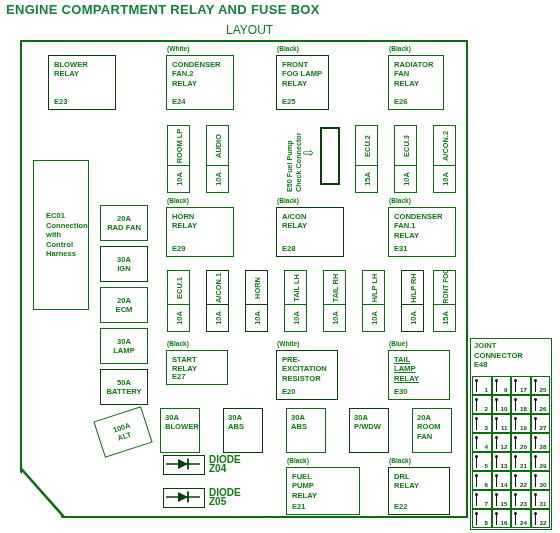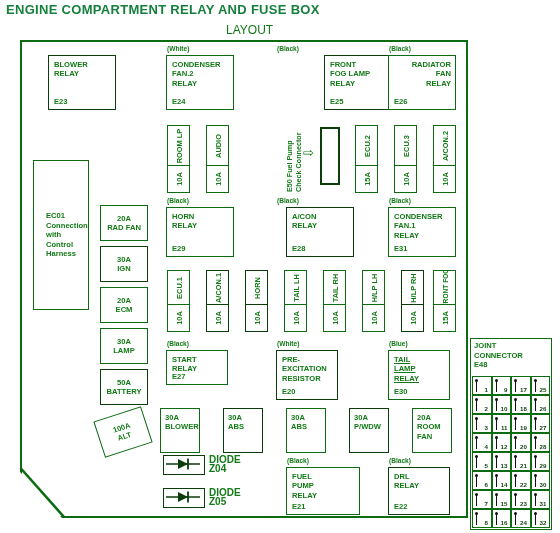--- a/index.html
+++ b/index.html
@@ -160,29 +160,29 @@
 
 <div class="colorlab" style="left:167px;top:45px;">(White)</div>
 <div class="bx relay" style="left:166px;top:55px;width:68px;height:55px;">
   <div>CONDENSER</div>
   <div>FAN.2</div>
   <div>RELAY</div>
   <span class="code">E24</span>
 </div>
 
 <div class="colorlab" style="left:277px;top:45px;">(Black)</div>
-<div class="bx relay dark" style="left:276px;top:55px;width:68px;height:55px;margin-left:48px;">
+<div class="bx relay dark" style="left:276px;top:55px;width:53px;height:55px;">
   <div>FRONT</div>
   <div>FOG LAMP</div>
   <div>RELAY</div>
   <span class="code">E25</span>
 </div>
 
 <div class="colorlab" style="left:389px;top:45px;">(Black)</div>
-<div class="bx relay" style="left:388px;top:55px;width:68px;height:55px;text-align:right;">
+<div class="bx relay" style="left:388px;top:55px;width:56px;height:55px;">
   <div>RADIATOR</div>
   <div>FAN</div>
   <div>RELAY</div>
   <span class="code">E26</span>
 </div>
 
 <div class="vfuse" style="left:167px;top:125px;width:23px;height:68px;">
   <div class="vn">
       <span class="vtxt">ROOM LP</span>
     </div>
@@ -261,21 +261,21 @@
 </div>
 
 <div class="colorlab" style="left:167px;top:197px;">(Black)</div>
 <div class="bx relay" style="left:166px;top:207px;width:68px;height:50px;">
   <div>HORN</div>
   <div>RELAY</div>
   <span class="code">E29</span>
 </div>
 
 <div class="colorlab" style="left:277px;top:197px;">(Black)</div>
-<div class="bx relay dark" style="left:276px;top:207px;width:68px;height:50px;margin-left:10px;">
+<div class="bx relay dark" style="left:276px;top:207px;width:68px;height:50px;">
   <div>A/CON</div>
   <div>RELAY</div>
   <span class="code">E28</span>
 </div>
 
 <div class="colorlab" style="left:389px;top:197px;">(Black)</div>
 <div class="bx relay" style="left:388px;top:207px;width:68px;height:50px;">
   <div>CONDENSER</div>
   <div>FAN.1</div>
   <div>RELAY</div>

